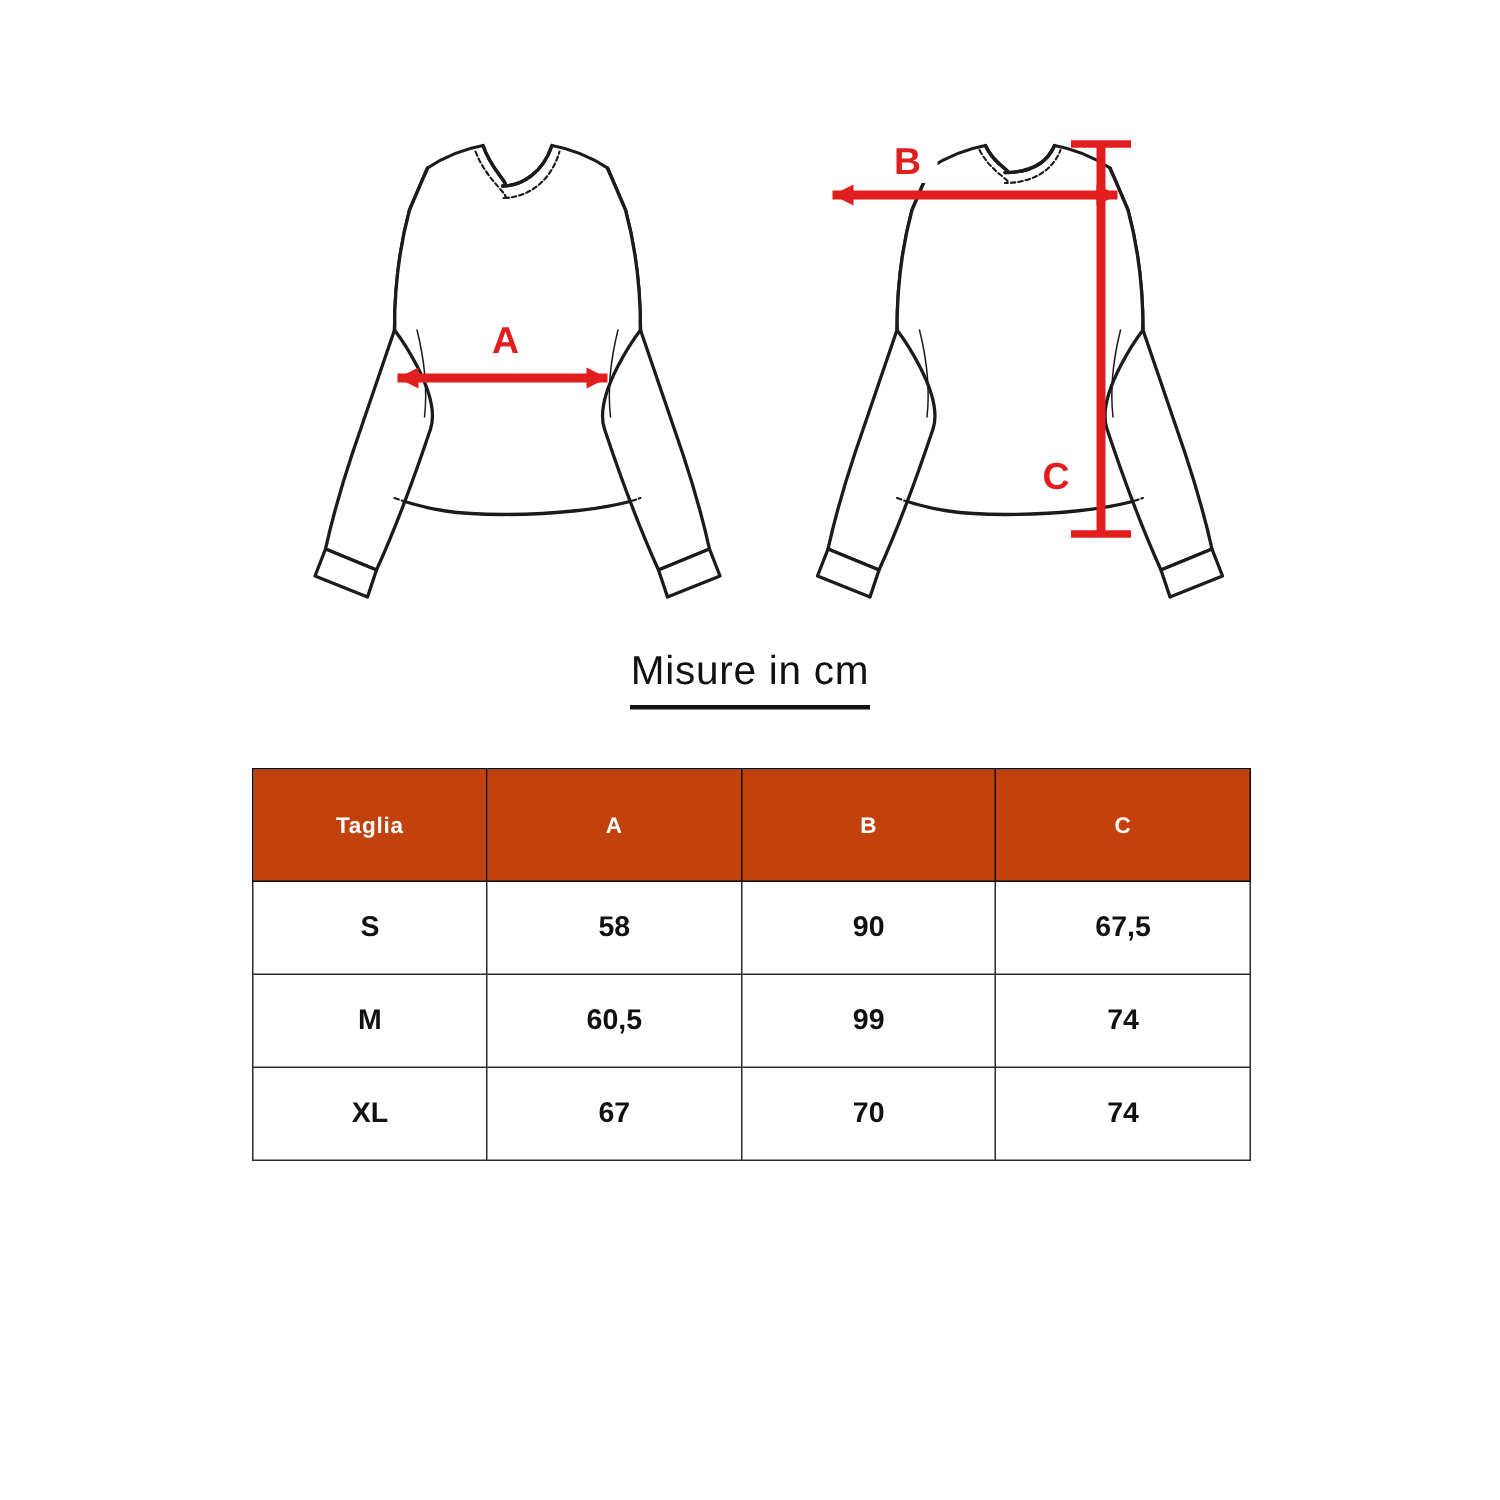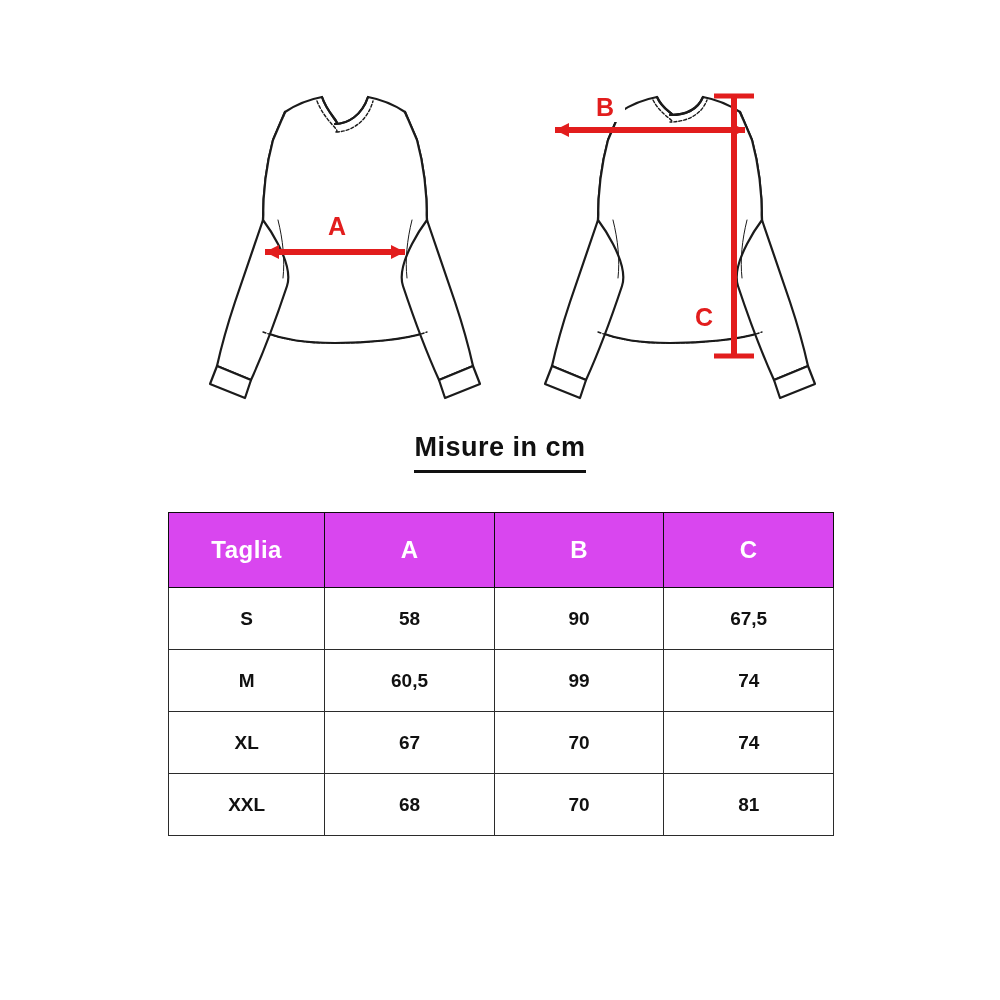--- a/index.html
+++ b/index.html
@@ -43,21 +43,21 @@
   .title-wrap {
     position: absolute;
     left: 0;
     top: 432px;
     width: 1000px;
     text-align: center;
   }
   .title {
     display: inline-block;
     font-size: 27px;
-    font-weight: bold;
+    font-weight: normal;
     letter-spacing: 0.5px;
     color: #111111;
     padding-bottom: 7px;
     border-bottom: 3px solid #111111;
   }
 
   
   .table-wrap {
     position: absolute;
     left: 168px;
@@ -73,24 +73,24 @@
   table.size-table td {
     border: 1px solid #2b2b2b;
     text-align: center;
     font-size: 19px;
     font-weight: bold;
     height: 59px;
     color: #111111;
     background: #ffffff;
   }
   table.size-table thead th {
-    background: #d946ef;
+    background: #c2410c;
     color: #ffffff;
     border: 1px solid #0d0d0d;
-    font-size: 24px;
+    font-size: 15px;
     height: 72px;
     letter-spacing: 0.5px;
   }
   table.size-table col.c0 { width: 23.5%; }
   table.size-table col.c1 { width: 25.5%; }
   table.size-table col.c2 { width: 25.5%; }
   table.size-table col.c3 { width: 25.5%; }
 </style>
 </head>
 <body>
@@ -233,23 +233,17 @@
           <td>60,5</td>
           <td>99</td>
           <td>74</td>
         </tr>
         <tr>
           <td>XL</td>
           <td>67</td>
           <td>70</td>
           <td>74</td>
         </tr>
-        <tr>
-          <td>XXL</td>
-          <td>68</td>
-          <td>70</td>
-          <td>81</td>
-        </tr>
       </tbody>
     </table>
   </div>
 
 </div>
 
 </body></html>

